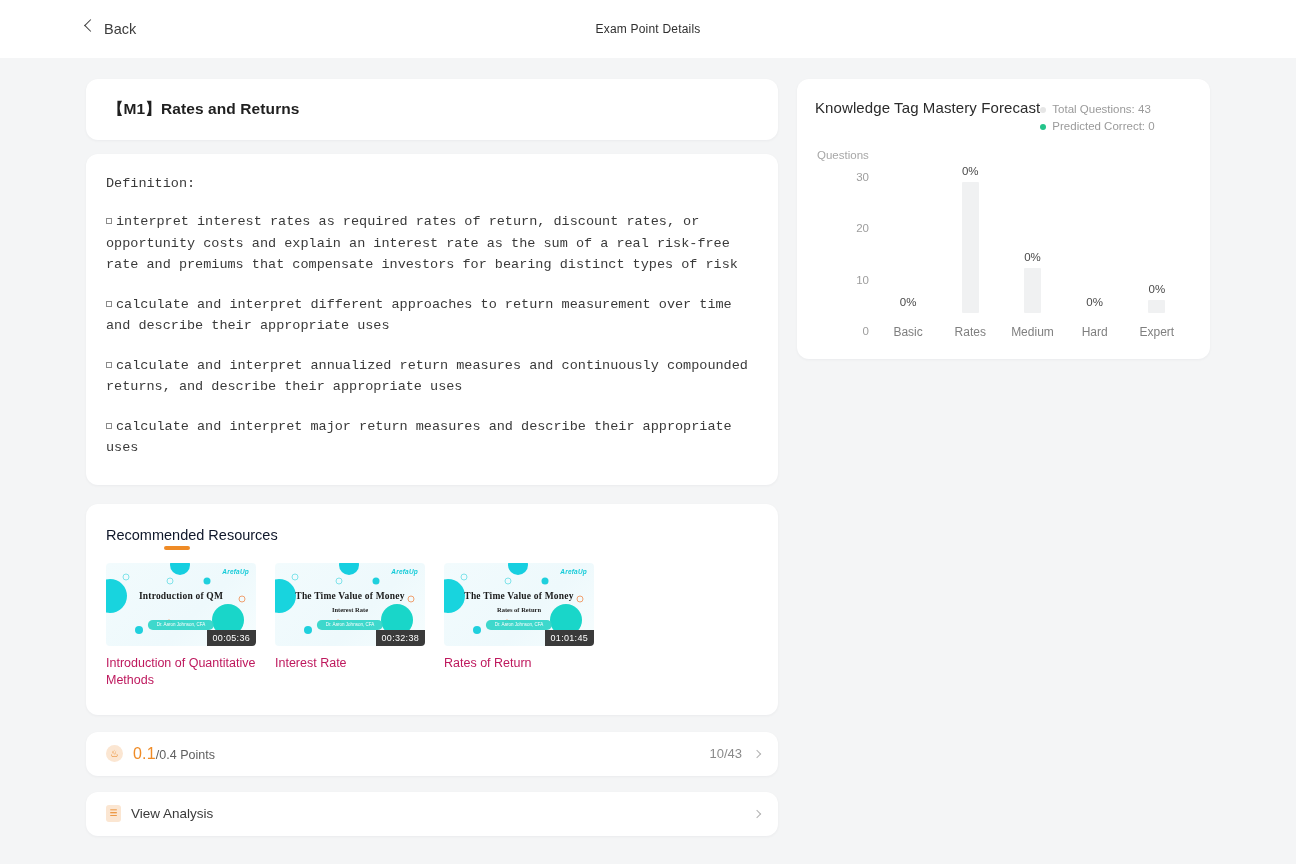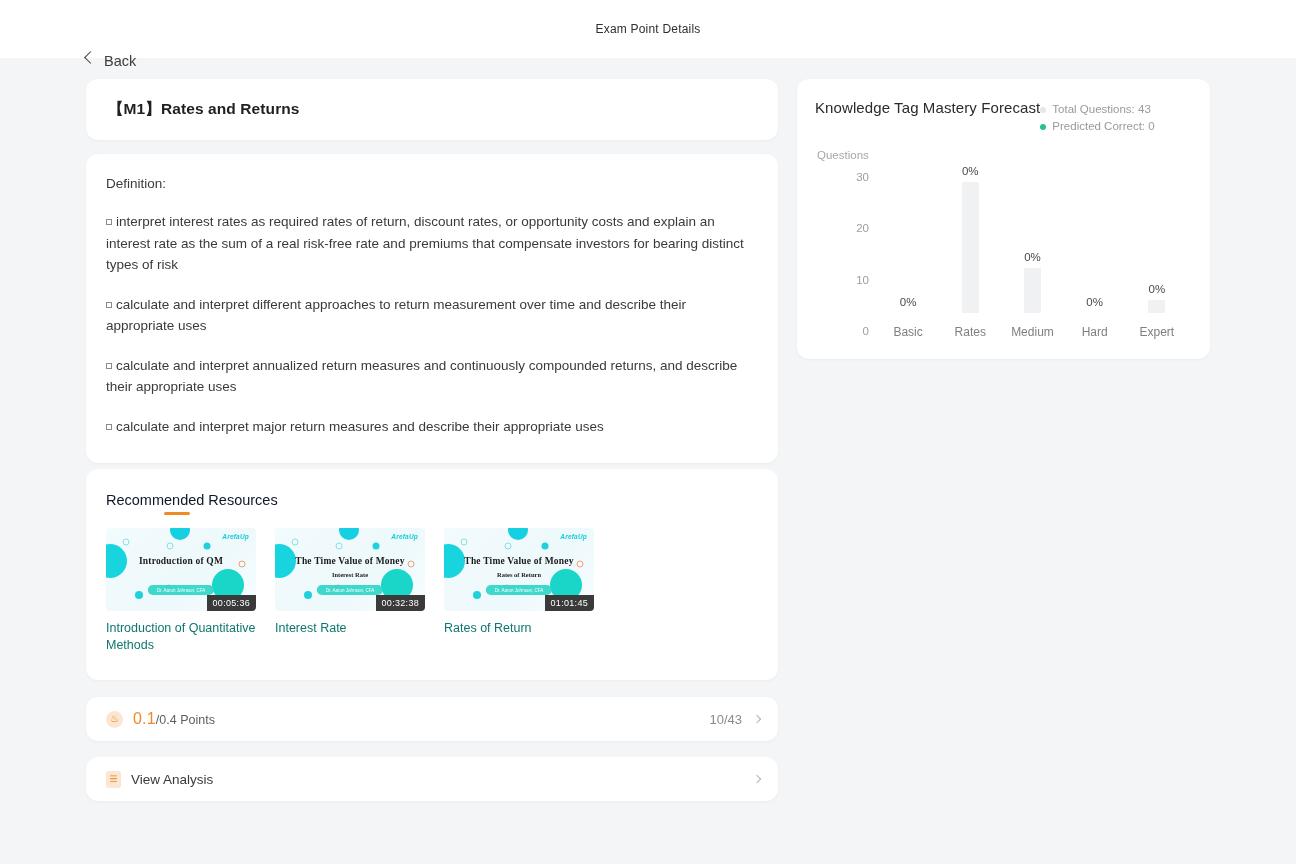--- a/index.html
+++ b/index.html
@@ -22,21 +22,20 @@
   }
   .back-btn {
     position: absolute;
     left: 86px;
     top: 50%;
     transform: translateY(-50%);
     display: flex;
     align-items: flex-start;
     gap: 9px;
     cursor: pointer;
-    margin-top: 32px;
   }
   .back-chevron {
     display: block;
     width: 9px;
     height: 9px;
     border-left: 1.6px solid #3c3c3c;
     border-bottom: 1.6px solid #3c3c3c;
     transform: rotate(45deg);
     margin-top: 0px;
   }
@@ -91,21 +90,22 @@
   .title-card .exam-title {
     font-size: 15.5px;
     font-weight: 700;
     color: #1f1f1f;
     letter-spacing: .1px;
   }
 
   
   .def-card {
     padding: 22px 22px 26px 20px;
-    margin-bottom: 6px;
+    margin-bottom: 19px;
+    font-family: Liberation Mono, monospace;
   }
   .def-label {
     font-size: 13.5px;
     color: #3a3a3a;
     margin-bottom: 20px;
   }
   .def-item {
     font-size: 13.5px;
     line-height: 21.5px;
     color: #3a3a3a;
@@ -210,21 +210,21 @@
     background: #3a3a3a;
     color: #ffffff;
     font-size: 9px;
     padding: 3px 6px;
     letter-spacing: .3px;
   }
   .res-caption {
     margin-top: 9px;
     font-size: 12.5px;
     line-height: 17px;
-    color: #0f766e;
+    color: #be185d;
   }
 
   
   .row-card {
     height: 44px;
     display: flex;
     align-items: center;
     padding: 0 18px 0 20px;
     margin-bottom: 16px;
     cursor: pointer;

